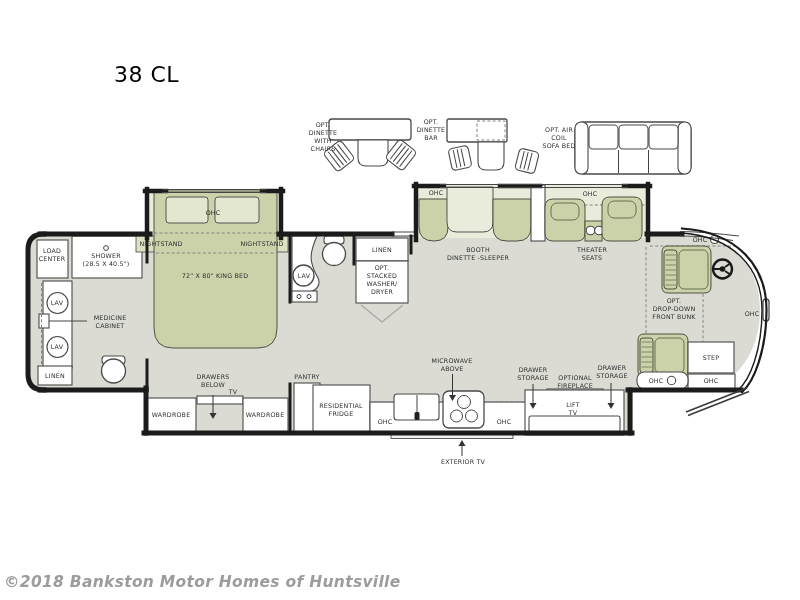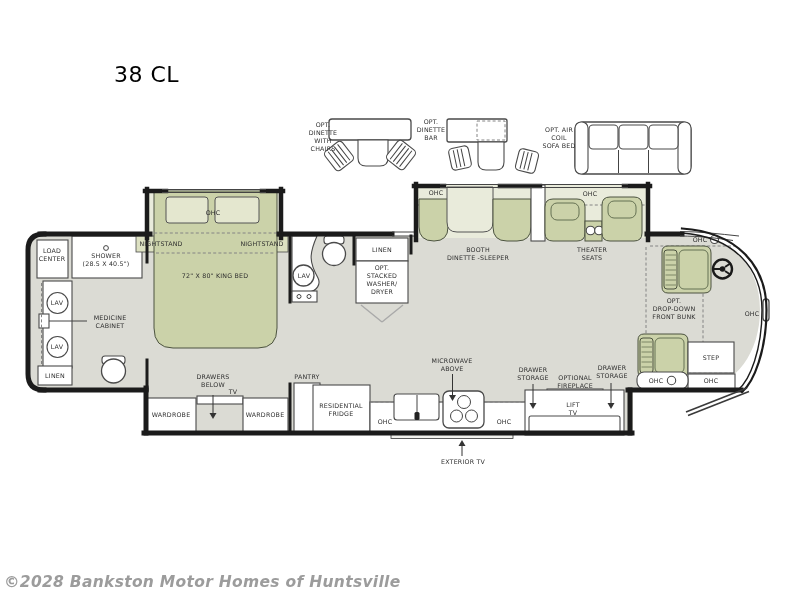--- a/index.html
+++ b/index.html
@@ -312,15 +312,15 @@
 
 <div class="lbl" style="left:700px;top:236px">OHC</div>
 <div class="lbl" style="left:674px;top:297px">OPT.
 DROP-DOWN
 FRONT BUNK</div>
 <div class="lbl" style="left:711px;top:354px">STEP</div>
 <div class="lbl" style="left:656px;top:377px">OHC</div>
 <div class="lbl" style="left:711px;top:377px">OHC</div>
 <div class="lbl" style="left:752px;top:310px">OHC</div>
 
-<div class="watermark">©2028 Bankston Motor Homes of Huntsville</div>
+<div class="watermark">©2018 Bankston Motor Homes of Huntsville</div>
 
 </div>
 
 </body></html>

